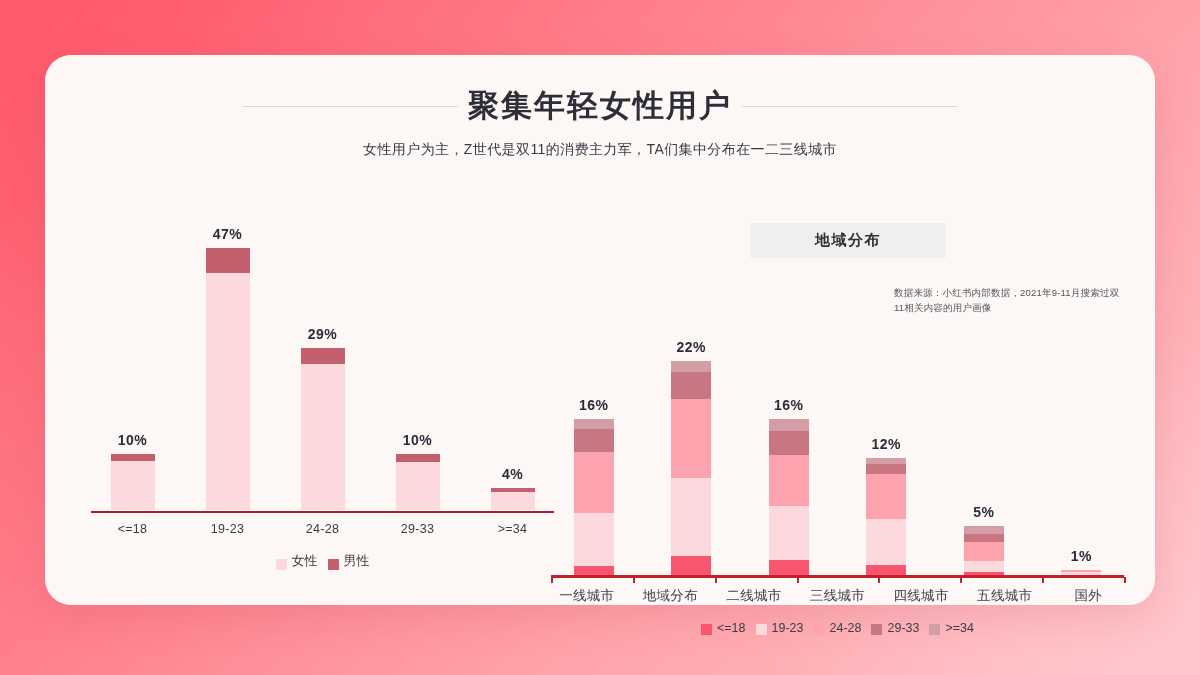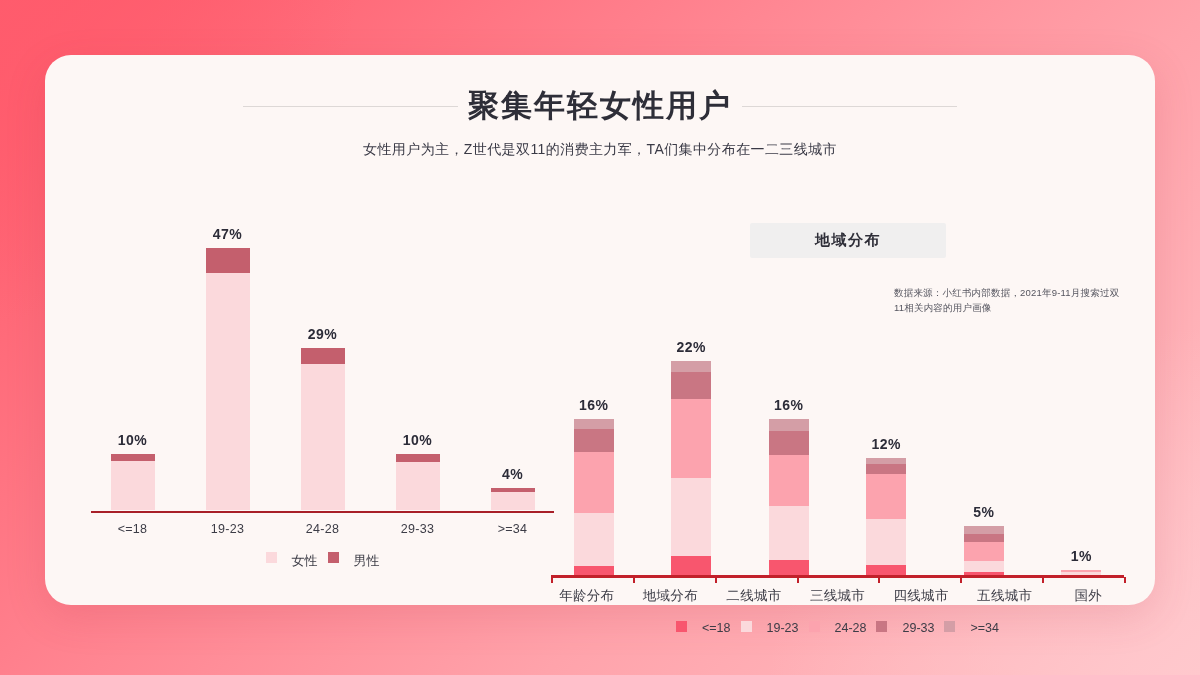--- a/index.html
+++ b/index.html
@@ -89,21 +89,21 @@
   }
   .xlabel {
     flex: 1 1 0; text-align: center; font-size: 12.5px; color: #3c3c46; letter-spacing: .3px;
   }
   .panel-right .xlabel { font-size: 13.5px; }
 
   .legend {
     display: flex; justify-content: center; align-items: center;
     gap: 10px; margin-top: 16px;
   }
-  .legend-item { display: flex; align-items: flex-start; gap: 15px; }
+  .legend-item { display: flex; align-items: flex-end; gap: 5px; }
   .swatch { width: 11px; height: 11px; }
   .legend-text { font-size: 12.5px; color: #3c3c46; }
   .panel-left .legend-text { font-size: 13px; }
 
   .source {
     position: absolute; right: 4px; top: 10px;
     width: 232px; text-align: left;
     font-size: 9.5px; line-height: 1.55; color: #55555f; letter-spacing: .2px;
   }
 </style>
@@ -249,21 +249,21 @@
           <div class="tick" style="left: 14.2857%;"></div>
           <div class="tick" style="left: 28.5714%;"></div>
           <div class="tick" style="left: 42.8571%;"></div>
           <div class="tick" style="left: 57.1429%;"></div>
           <div class="tick" style="left: 71.4286%;"></div>
           <div class="tick" style="left: 85.7143%;"></div>
           <div class="tick" style="left: 100%;"></div>
         </div>
     </div>
     <div class="xlabels" id="right-xlabels">
-        <div class="xlabel">年龄分布</div>
+        <div class="xlabel">一线城市</div>
         <div class="xlabel">地域分布</div>
         <div class="xlabel">二线城市</div>
         <div class="xlabel">三线城市</div>
         <div class="xlabel">四线城市</div>
         <div class="xlabel">五线城市</div>
         <div class="xlabel">国外</div>
       </div>
     <div class="legend" id="right-legend">
         <div class="legend-item">
           <span class="swatch" style="background: rgb(248, 86, 110);"></span>

